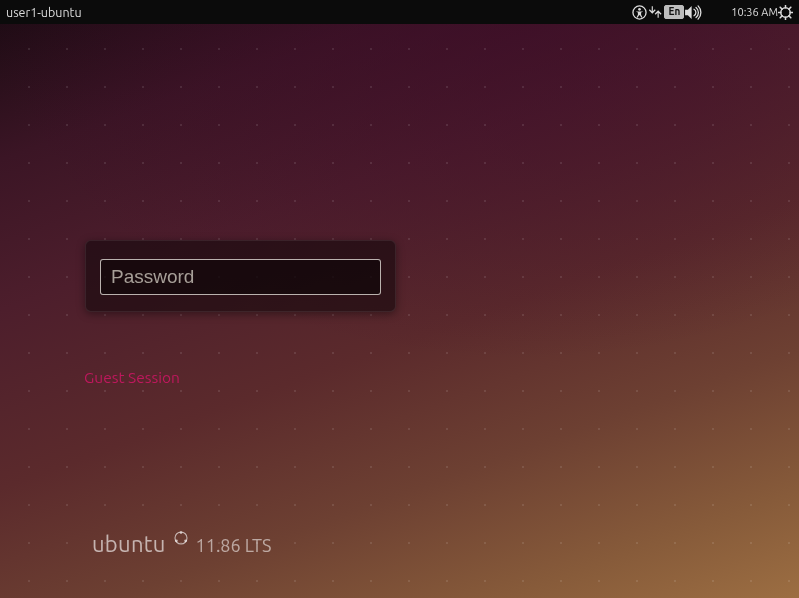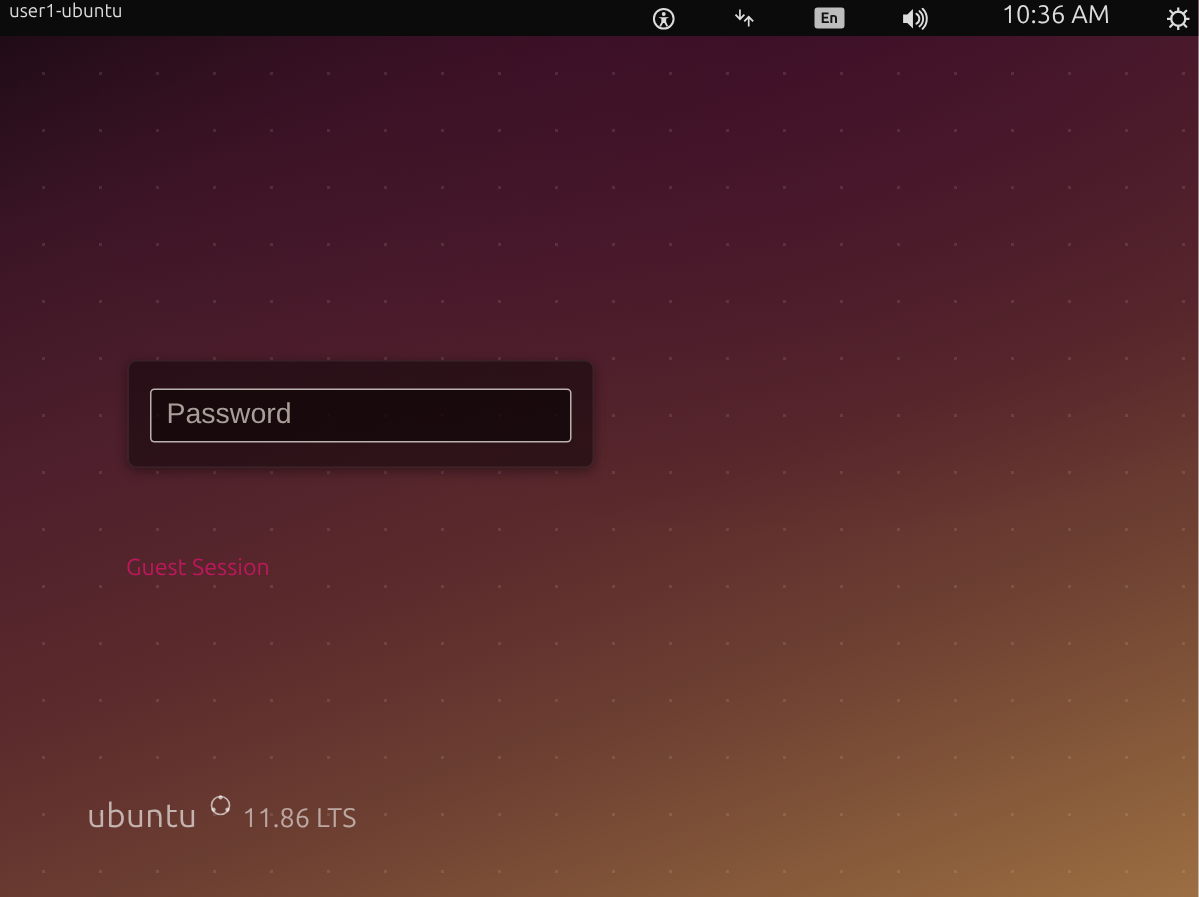--- a/index.html
+++ b/index.html
@@ -23,40 +23,40 @@
   background-position: 10px 30px;
   pointer-events: none;
 }
 
 .panel {
   position: absolute;
   top: 0; left: 0;
   width: 100%; height: 24px;
   background: #0b0b0b;
   display: flex;
+  align-items: center;
   padding: 0 6px;
   font-size: 12.5px;
   color: #dcdcdc;
-  gap: 38px;
 }
 .panel .hostname { flex: 0 0 auto; }
 .panel .spacer { flex: 1 1 auto; }
 .panel .ind { display: flex; align-items: center; justify-content: center; height: 24px; }
 .panel .ind svg { display: block; }
 .panel .lang-box {
   border: 1px solid #bdbdbd;
   background: #bdbdbd;
   color: #111;
   font-size: 10px;
   font-weight: 700;
   padding: 1px 3px;
   line-height: 1;
   border-radius: 2px;
 }
-.panel .clock { margin-left: 10px; font-size: 17px; }
+.panel .clock { margin-left: 28px; font-size: 11px; }
 
 .login-card {
   position: absolute;
   left: 85px;
   top: 240px;
   width: 311px;
   background: rgba(15,5,10,0.55);
   border: 1px solid rgba(255,255,255,0.08);
   border-radius: 6px;
   padding: 18px 14px 16px 14px;
@@ -90,21 +90,21 @@
 
 .brand {
   position: absolute;
   left: 58px;
   bottom: 42px;
   color: rgba(255,255,255,0.62);
   display: flex;
   align-items: baseline;
   gap: 8px;
 }
-.brand .word { font-size: 22px; letter-spacing: 0.3px; }
+.brand .word { font-size: 22px; letter-spacing: 0.3px; margin-left: 34px; }
 .brand .cof {
   display: inline-flex;
   width: 14px; height: 14px;
   position: relative;
   top: -7px;
 }
 .brand .ver { font-size: 18px; color: rgba(255,255,255,0.55); }
 </style>
 </head>
 <body>

